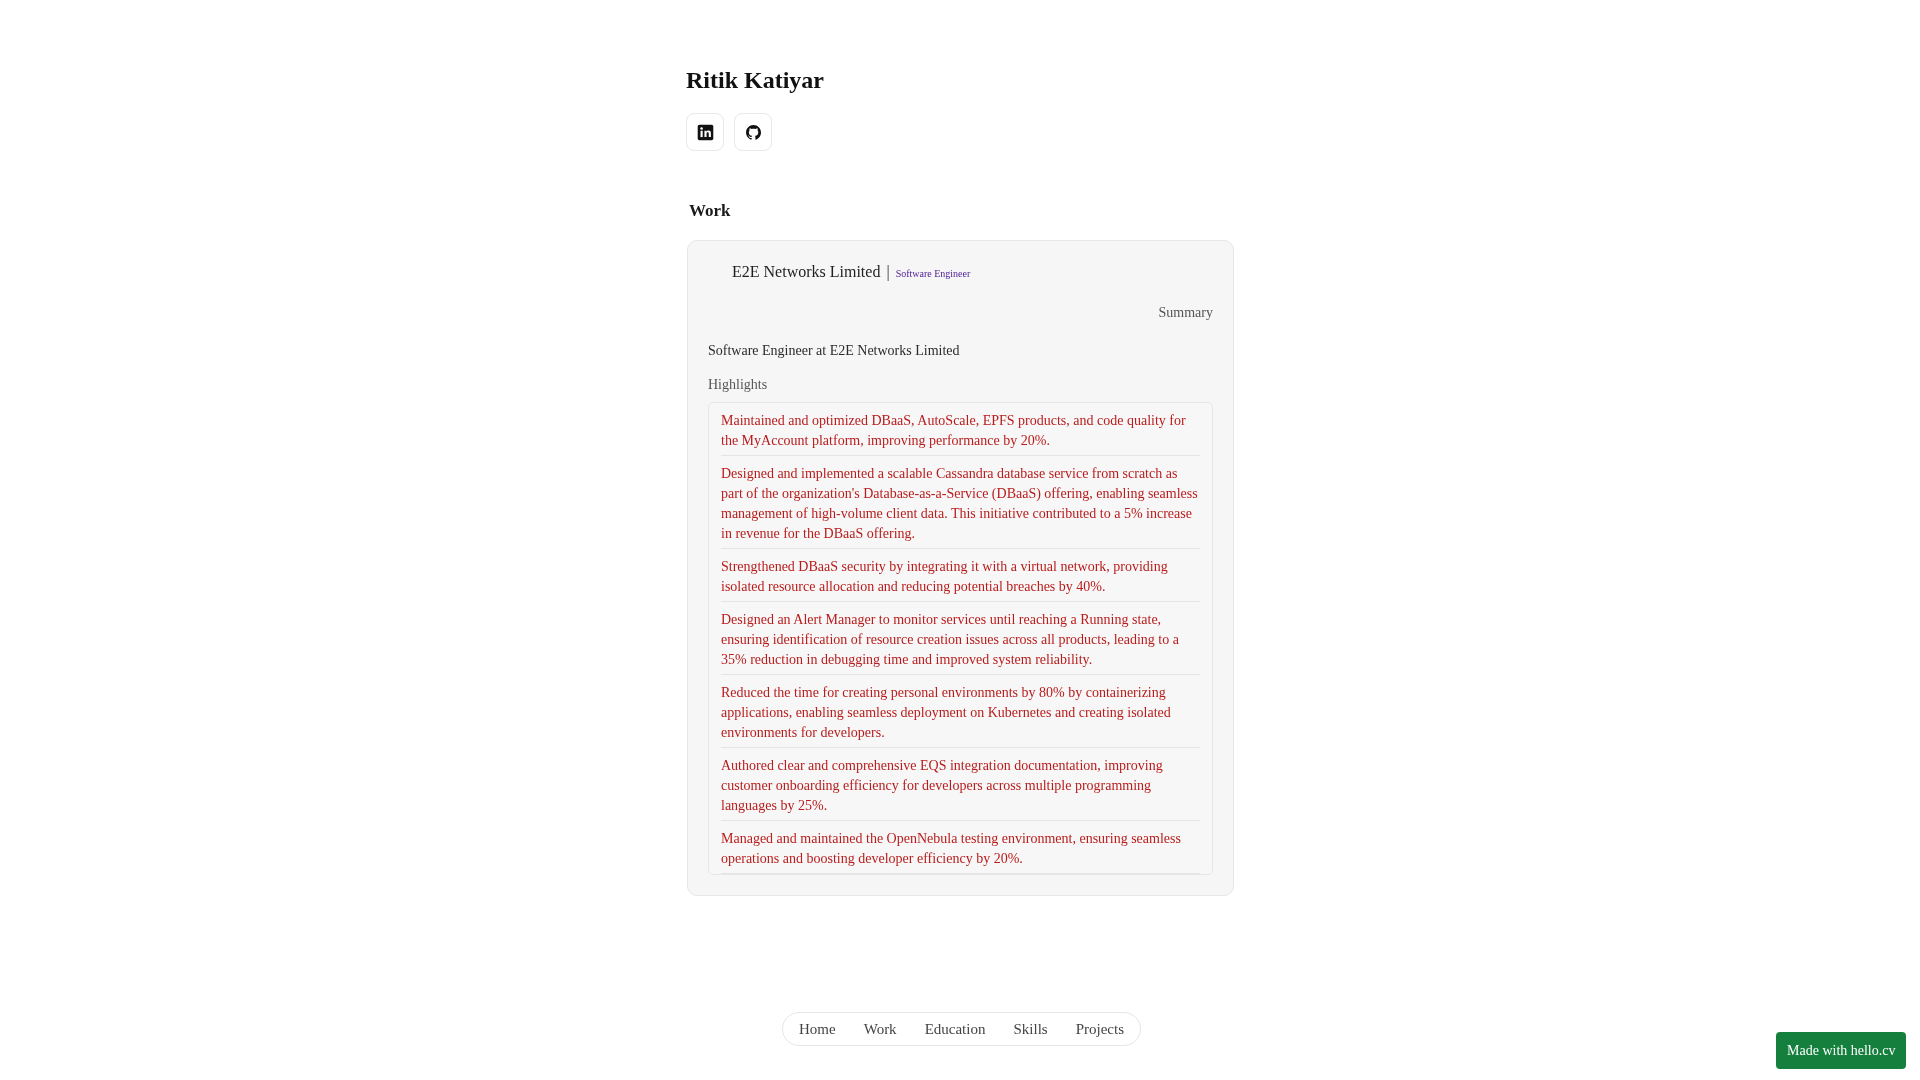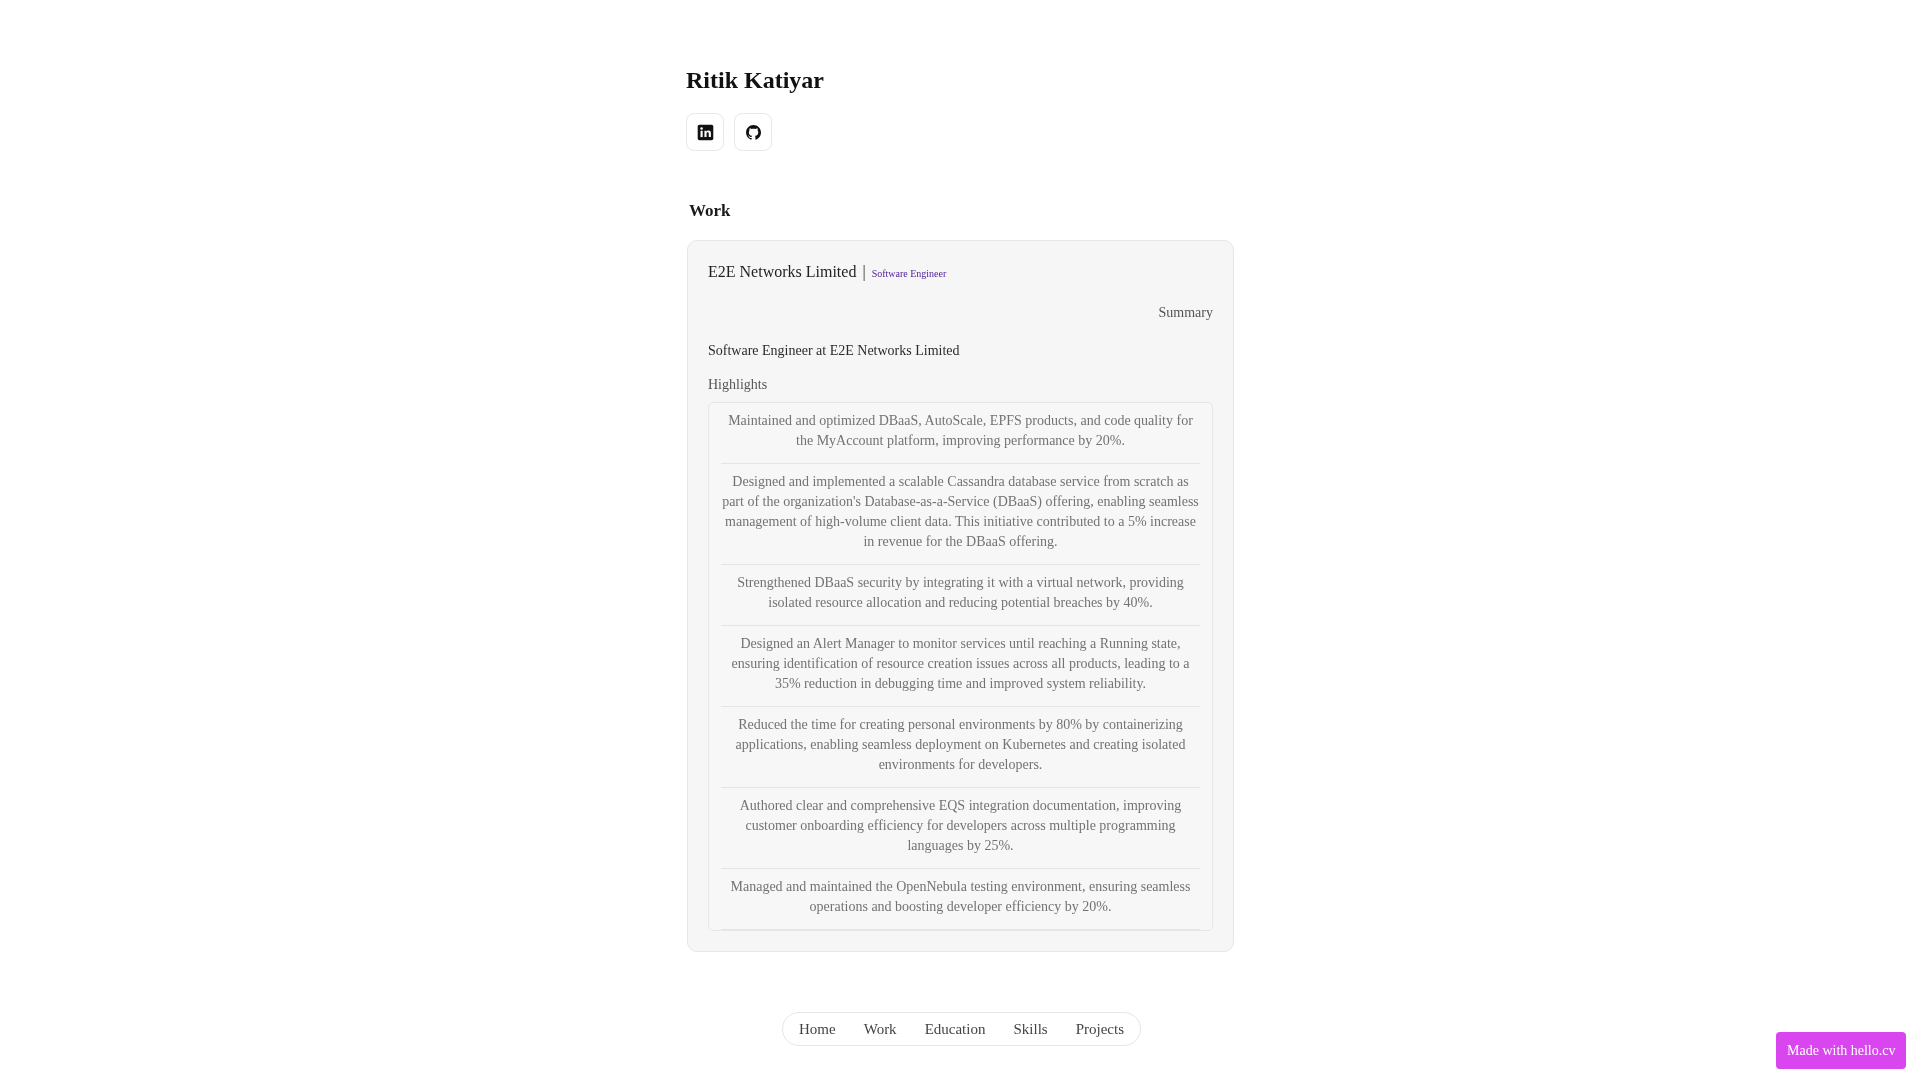--- a/index.html
+++ b/index.html
@@ -62,20 +62,21 @@
       border: 1px solid #e6e6e6;
       border-radius: 10px;
       padding: 20px 20px 20px 20px;
     }
     .job-head {
       display: flex;
       align-items: baseline;
       font-size: 16px;
       line-height: 22px;
       margin-top: 0px;
+      margin-left: 24px;
     }
     .company { font-size: 16px; color: #1f1f1f; }
     .sep { margin: 0 6px 0 6px; color: #333; font-size: 16px; }
     .position { font-size: 10px; color: #4c1d95; }
     .label {
       font-size: 14px;
       color: #555;
       line-height: 20px;
     }
     .summary-label { margin-top: 18px; text-align: right; }
@@ -89,24 +90,23 @@
     .highlights {
       margin-top: 7px;
       background: #f7f7f7;
       border: 1px solid #e7e7e7;
       border-radius: 5px;
       padding: 0 12px;
     }
     .hl-item {
       font-size: 14px;
       line-height: 20px;
-      color: #737373;
-      padding: 8px 0 12px 0;
+      color: #b91c1c;
+      padding: 8px 0 4px 0;
       border-bottom: 1px solid #e4e4e4;
-      text-align: center;
     }
     .bottom-nav {
       position: absolute;
       top: 1012px;
       left: 782px;
       height: 34px;
       border: 1px solid #e6e6e6;
       border-radius: 23px;
       background: #fff;
       display: flex;
@@ -119,21 +119,21 @@
       color: #444;
       cursor: pointer;
       line-height: 20px;
     }
     .made-with {
       position: absolute;
       left: 1776px;
       top: 1032px;
       height: 37px;
       padding: 0 11px;
-      background: #d946ef;
+      background: #15803d;
       color: #fff;
       border-radius: 4px;
       font-size: 14px;
       line-height: 37px;
       white-space: nowrap;
       cursor: pointer;
     }
   </style>
 </head>
 <body>

